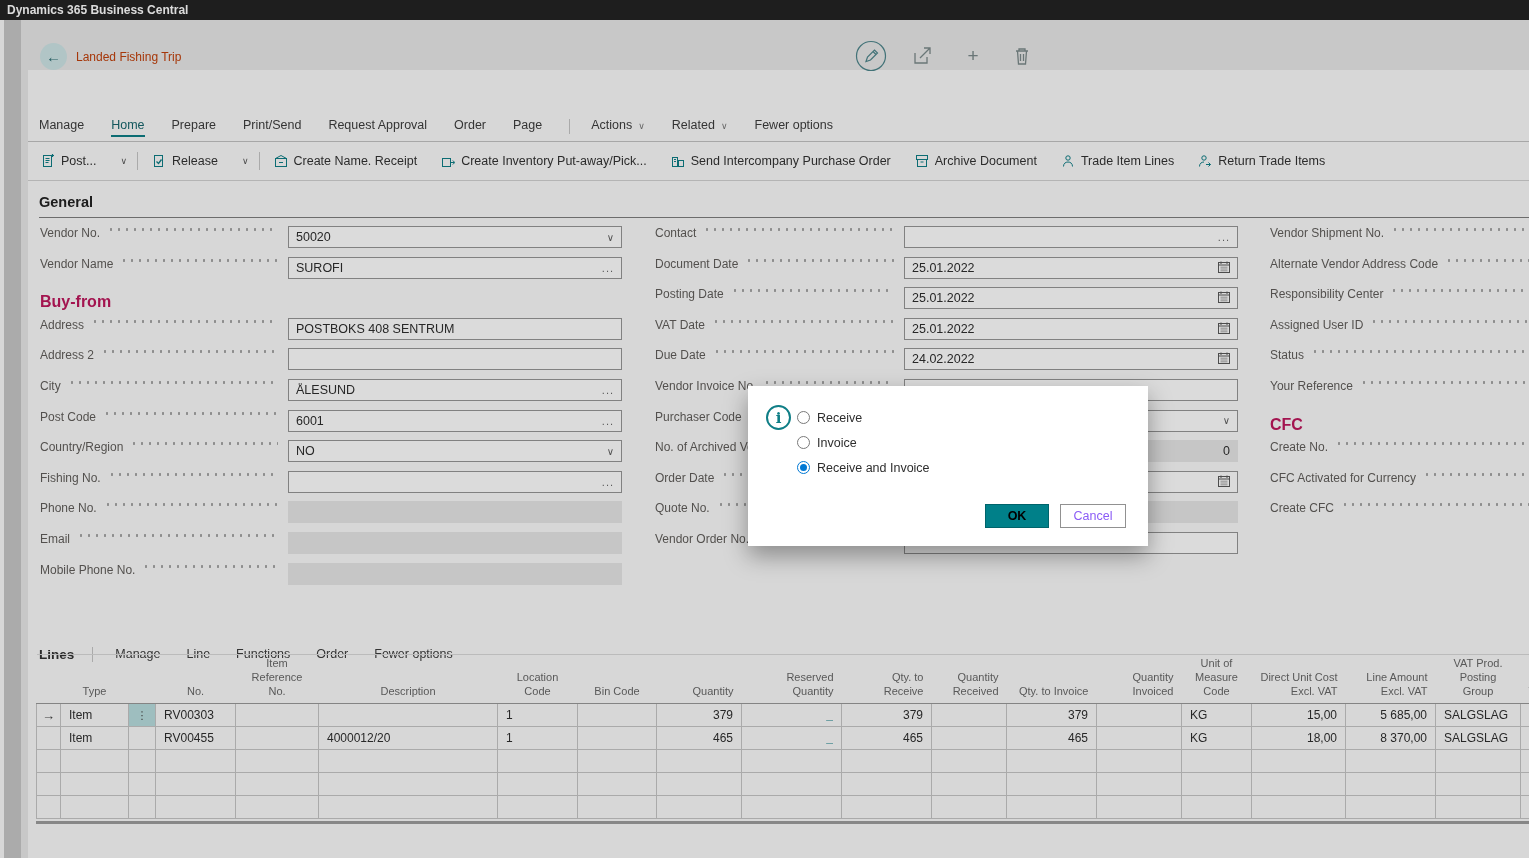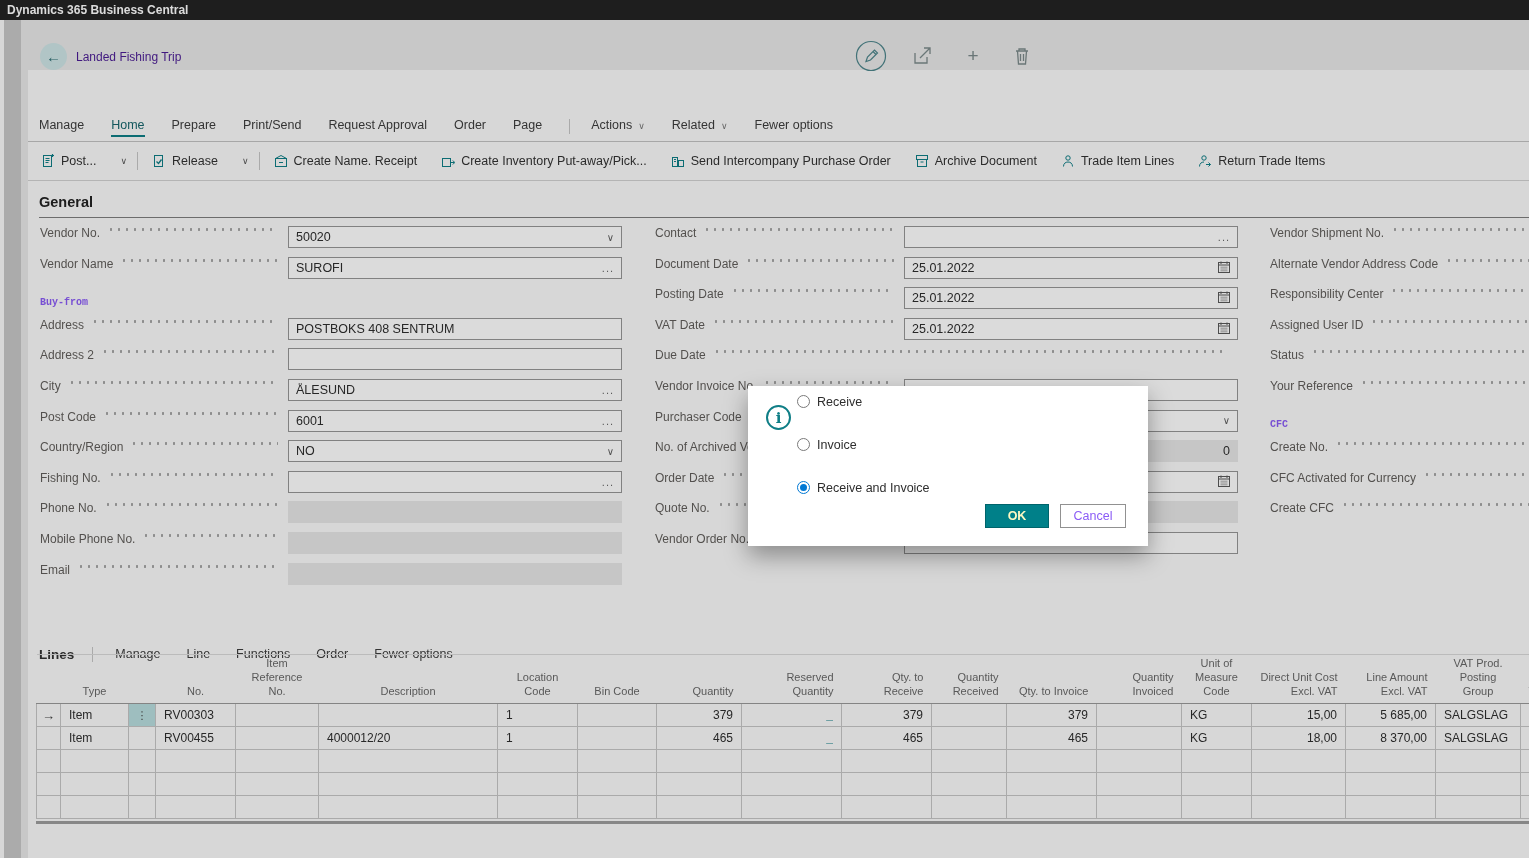--- a/index.html
+++ b/index.html
@@ -7,21 +7,21 @@
          font-family:"Liberation Sans",sans-serif;-webkit-font-smoothing:antialiased;}
   
   .topbar{position:absolute;top:0;left:0;right:0;height:20px;background:#232323;color:#fff;
           display:flex;align-items:center;padding-left:7px;font-size:12px;font-weight:700;z-index:2;}
   .strip-white{position:absolute;top:20px;left:0;width:4px;bottom:0;background:#fbfbfb;}
   .strip-gray{position:absolute;top:20px;left:4px;width:17px;bottom:0;background:#c7c7c7;}
   
   .back-btn{position:absolute;top:43px;left:40px;width:27px;height:27px;border-radius:50%;
             background:#cfe6e7;color:#2c6d73;display:flex;align-items:center;justify-content:center;
             font-size:15px;z-index:3;}
-  .back-label{position:absolute;top:50px;left:76px;font-size:12px;color:#4c1d95;z-index:3;}
+  .back-label{position:absolute;top:50px;left:76px;font-size:12px;color:#c2410c;z-index:3;}
   .band-ico{position:absolute;z-index:3;display:flex;align-items:center;justify-content:center;}
   .bi-edit{left:855px;top:40px;width:32px;height:32px;}
   .bi-share{left:912px;top:46px;width:20px;height:20px;}
   .bi-add{left:963px;top:46px;width:20px;height:20px;color:#7c8a8b;font-size:19px;font-weight:400;}
   .bi-del{left:1013px;top:46px;width:18px;height:20px;}
   
   .card{position:absolute;left:28px;top:70px;right:0;bottom:0;background:#fbfbfb;overflow:hidden;z-index:2;}
   .page-title{position:absolute;top:8px;left:11px;font-size:18px;color:#2f3235;}
   
   .menu{position:absolute;top:48px;left:0;right:0;height:23px;border-bottom:1px solid #c3c3c3;
@@ -39,21 +39,21 @@
   .toolbar .vdiv{height:18px;margin:0 14px 0 0;}
   
   .general-wrap{position:absolute;top:124px;left:11px;right:0;}
   .sec-head{font-size:14.5px;font-weight:600;color:#222;padding-bottom:7px;border-bottom:1px solid #7e7e7e;}
   .form{position:absolute;top:156px;left:0;right:0;height:372px;}
   .fcol{position:absolute;top:0;}
   .fcol-0{left:12px;width:582px;}
   .fcol-1{left:627px;width:583px;}
   .fcol-2{left:1242px;width:612px;}
   .frow{display:flex;align-items:flex-start;height:30.6px;}
-  .fgroup{height:30.6px;display:flex;align-items:center;font-size:10px;font-weight:700;color:#8b5cf6;font-family:Liberation Mono, monospace;}
+  .fgroup{height:30.6px;display:flex;align-items:center;font-size:16px;font-weight:700;color:#be185d;}
   .flabel{font-size:12px;color:#615e5b;white-space:nowrap;flex:none;}
   .leader{flex:1;height:3px;margin:2px 10px 0 7px;min-width:8px;
           background-image:radial-gradient(circle,#a5a5a5 1.1px,transparent 1.3px);
           background-size:8px 3px;background-repeat:repeat-x;background-position:0 50%;}
   .fieldbox{flex:none;width:334px;height:22px;background:#fff;border:1px solid #979797;
             display:flex;align-items:center;padding:0 7px;box-sizing:border-box;font-size:12.5px;color:#2e2e2e;}
   .fieldbox.disabled{background:#e7e7e7;border-color:#e7e7e7;}
   .fval{flex:1;white-space:nowrap;overflow:hidden;}
   .fval.right{text-align:right;}
   .ctl{flex:none;color:#5f5f5f;font-size:10px;margin-left:4px;}
@@ -74,30 +74,30 @@
   td.dots-sel{background:#b9dedf;color:#4a4a4a;font-size:11px;}
   .link-dash{color:#0e7e86;font-weight:700;}
   .hscroll{height:3px;background:#9e9e9e;margin-top:2px;width:1493px;}
   
   .dim{position:absolute;inset:0;background:rgba(0,0,0,0.14);z-index:10;pointer-events:none;}
   .dialog{position:absolute;left:748px;top:386px;width:400px;height:160px;background:#fff;z-index:20;
           box-shadow:0 10px 22px rgba(0,0,0,0.35);}
   .info-circle{position:absolute;left:18px;top:19px;width:25px;height:25px;border:2px solid #0f7e86;
                border-radius:50%;color:#0f7e86;display:flex;align-items:center;justify-content:center;
                font-family:"DejaVu Serif",serif;font-size:15px;font-weight:700;box-sizing:border-box;}
-  .dlg-radios{position:absolute;left:49px;top:8px;display:flex;flex-direction:column;gap:28px;}
+  .dlg-radios{position:absolute;left:49px;top:24px;display:flex;flex-direction:column;gap:10px;}
   .radio-row{display:flex;align-items:center;gap:7px;font-size:12.5px;color:#2e2e2e;height:15px;}
   .radio{width:13px;height:13px;border-radius:50%;border:1px solid #7a7a7a;box-sizing:border-box;
          background:#fff;position:relative;flex:none;}
   .radio.sel{border-color:#0078d4;}
   .radio.sel::after{content:"";position:absolute;inset:2px;border-radius:50%;background:#0078d4;}
   .dlg-buttons{position:absolute;right:22px;top:118px;display:flex;gap:11px;}
   .btn{height:24px;font-size:12.5px;font-family:"Liberation Sans",sans-serif;display:flex;
        align-items:center;justify-content:center;box-sizing:border-box;cursor:default;}
-  .btn-ok{min-width:64px;background:#008089;border:1px solid #00646b;color:#fef9c3;font-weight:700;}
+  .btn-ok{min-width:64px;background:#008089;border:1px solid #00646b;color:#000000;font-weight:700;}
   .btn-cancel{min-width:66px;background:#fff;border:1px solid #919191;color:#8b5cf6;}
 </style>
 </head>
 <body>
 
 <div class="stage">
   <div class="topbar">
     <span>Dynamics 365 Business Central</span>
   </div>
   <div class="strip-white"></div>
@@ -292,28 +292,28 @@
             </div>
           </div>
           <div class="frow">
             <span class="flabel">Phone No.</span>
             <span class="leader"></span>
             <div class="fieldbox disabled">
               <span class="fval"></span>
             </div>
           </div>
           <div class="frow">
+            <span class="flabel">Email</span>
+            <span class="leader"></span>
+            <div class="fieldbox disabled">
+              <span class="fval"></span>
+            </div>
+          </div>
+          <div class="frow">
             <span class="flabel">Mobile Phone No.</span>
-            <span class="leader"></span>
-            <div class="fieldbox disabled">
-              <span class="fval"></span>
-            </div>
-          </div>
-          <div class="frow">
-            <span class="flabel">Email</span>
             <span class="leader"></span>
             <div class="fieldbox disabled">
               <span class="fval"></span>
             </div>
           </div>
         </div>
         <div class="fcol fcol-1">
           <div class="frow">
             <span class="flabel">Contact</span>
             <span class="leader"></span>
@@ -360,20 +360,30 @@
                   <path d="M0.5 4h11M3 0.5v2.5M9 0.5v2.5"></path>
                   <g stroke="#909090" stroke-width="0.8">
                     <path d="M2.5 6.2h7M2.5 8h7M2.5 9.8h7"></path>
                   </g>
                 </svg></span>
             </div>
           </div>
           <div class="frow">
             <span class="flabel">Due Date</span>
             <span class="leader"></span>
+            <div class="fieldbox">
+              <span class="fval">24.02.2022</span>
+              <span class="ctl"><svg width="12" height="12" viewBox="0 0 12 12" fill="none" stroke="#5a5a5a" stroke-width="1">
+                  <rect x="0.5" y="1.5" width="11" height="10"></rect>
+                  <path d="M0.5 4h11M3 0.5v2.5M9 0.5v2.5"></path>
+                  <g stroke="#909090" stroke-width="0.8">
+                    <path d="M2.5 6.2h7M2.5 8h7M2.5 9.8h7"></path>
+                  </g>
+                </svg></span>
+            </div>
           </div>
           <div class="frow">
             <span class="flabel">Vendor Invoice No.</span>
             <span class="leader"></span>
             <div class="fieldbox">
               <span class="fval"></span>
             </div>
           </div>
           <div class="frow">
             <span class="flabel">Purchaser Code</span>

